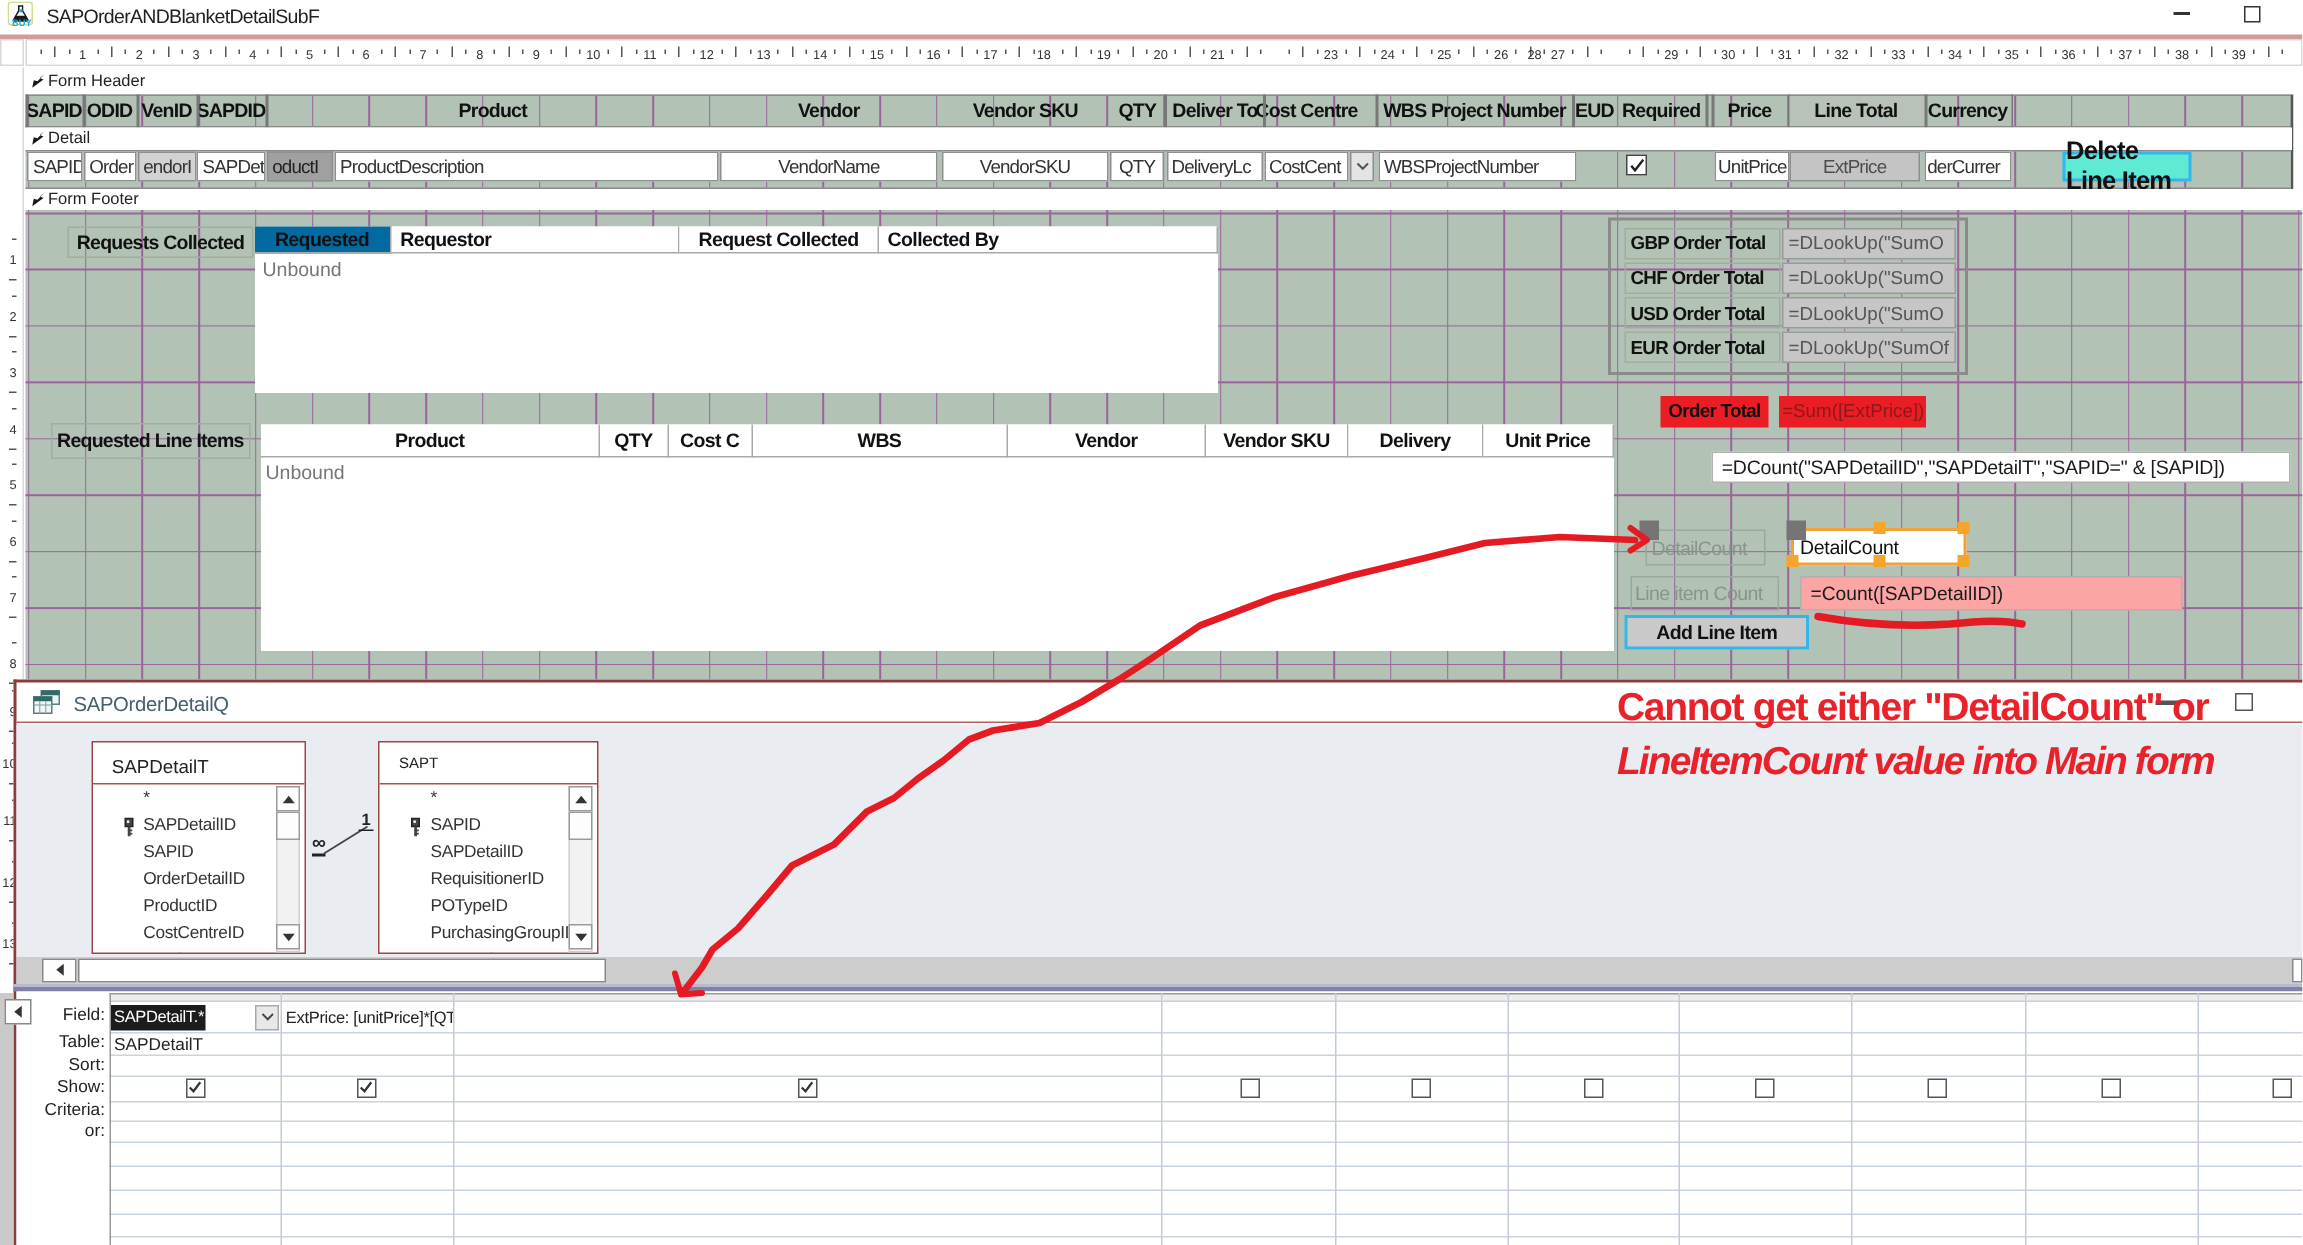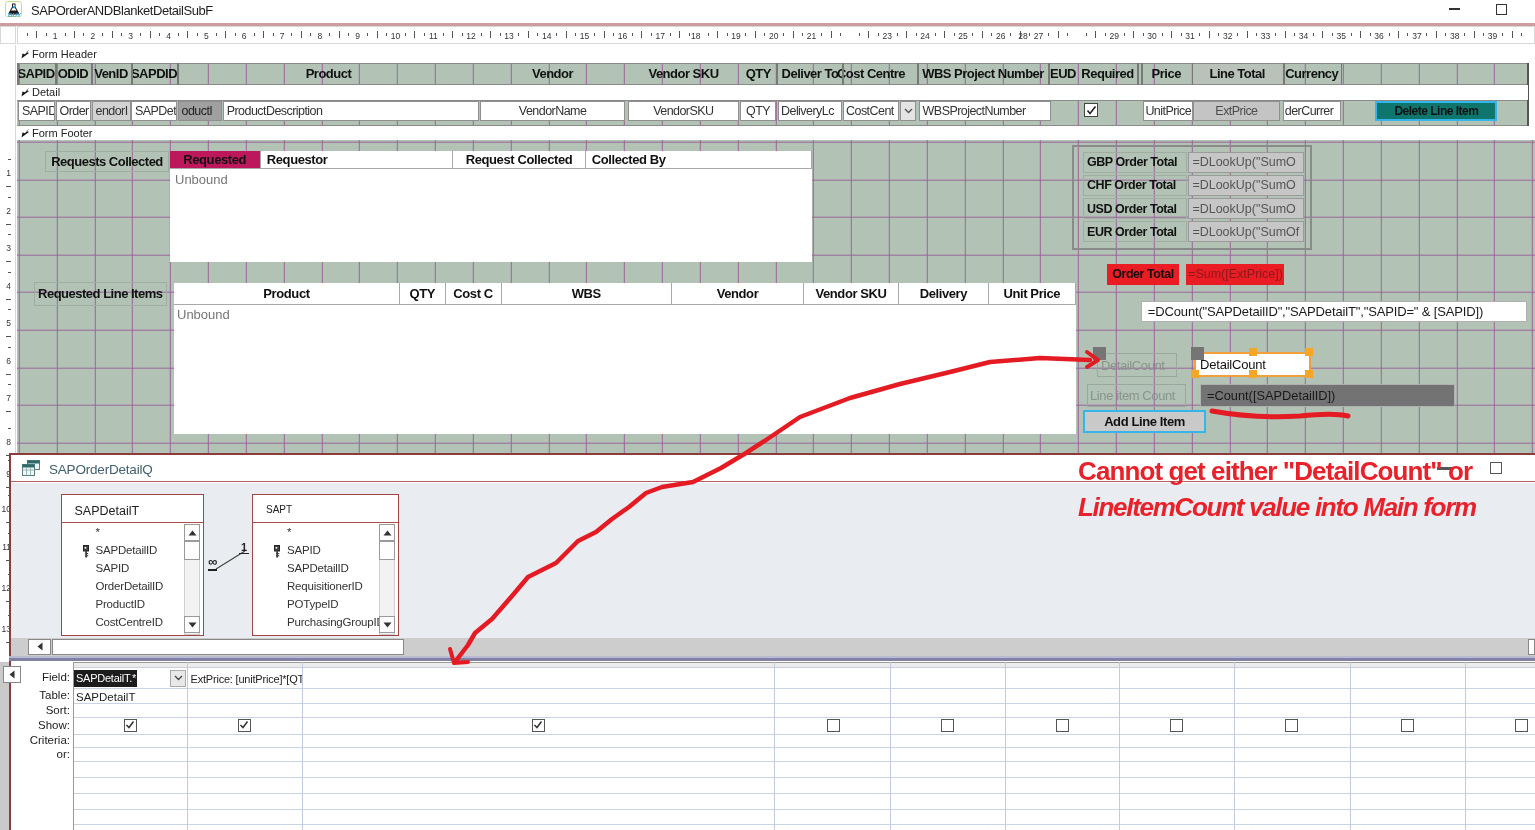--- a/index.html
+++ b/index.html
@@ -288,30 +288,30 @@
     </div>
 <div class="ab vc" style="left:918.6px;top:101px;width:132.89999999999998px;height:19.5px;background:#fff;border:1px solid #8f8f8f;font-size:12.5px;letter-spacing:-0.55px;color:#333;padding-left:3px;overflow:hidden;white-space:nowrap;">WBSProjectNumber</div>
 <div class="ab ctr" style="left:1084px;top:103px;width:14px;height:14px;background:#fff;border:1.5px solid #444;">
       <svg width="11" height="11" viewBox="0 0 11 11">
         <polyline points="1.5,5.5 4,8.5 9.5,1.5" fill="none" stroke="#222" stroke-width="1.6"></polyline>
       </svg>
     </div>
 <div class="ab vc" style="left:1143.4px;top:101px;width:49.299999999999955px;height:19.5px;background:#fff;border:1px solid #8f8f8f;font-size:12.5px;letter-spacing:-0.55px;color:#333;padding-left:1px;overflow:hidden;white-space:nowrap;">UnitPrice</div>
 <div class="ab vc" style="left:1192.7px;top:101px;width:87.5px;height:19.5px;background:#c4c4c4;border:1px solid #8f8f8f;font-size:12.5px;letter-spacing:-0.55px;color:#4d4d4d;justify-content:center;overflow:hidden;white-space:nowrap;">ExtPrice</div>
 <div class="ab vc" style="left:1282.8px;top:101px;width:57.90000000000009px;height:19.5px;background:#fff;border:1px solid #8f8f8f;font-size:12.5px;letter-spacing:-0.55px;color:#333;padding-left:1px;overflow:hidden;white-space:nowrap;">derCurrer</div>
-<div class="ab ctr" style="left:1375.4px;top:101px;width:122px;height:19.5px;background:#0f766e;border:2px solid #35b5ea;font-weight:bold;font-size:12px;color:#111;letter-spacing:-0.5px;">Delete Line Item</div>
+<div class="ab ctr" style="left:1375.4px;top:101px;width:86px;height:19.5px;background:#5eead4;border:2px solid #35b5ea;font-weight:bold;font-size:17px;color:#111;letter-spacing:-0.5px;">Delete Line Item</div>
 <div class="ab" style="left:17px;top:125.5px;width:1511px;height:14px;background:#fff;"></div>
 <svg class="ab" style="left:21px;top:127.5px" width="9" height="10" viewBox="0 0 9 10">
       <path d="M8.5 0.5 L5.5 3 L8 4 L0.5 9.5 L1.5 4.5 L4 5.2 Z" fill="#1a1a1a"></path>
     </svg>
 <div class="ab vc" style="left:32px;top:125.5px;height:14px;font-size:11px;color:#222;">Form Footer</div>
 <div class="ab" style="left:17px;top:139.6px;width:1518px;height:313px;background:#b2c3b5;background-image:repeating-linear-gradient(to bottom,#9a649b 0 1px,transparent 1px 37.6px),repeating-linear-gradient(to right,#9a649b 0 1px,transparent 1px 37.83px);background-position:0px 1.7px,1.8px 0px;"></div>
 <div class="lbl ctr" style="left:45px;top:150.5px;width:124px;height:21px;font-size:13px;letter-spacing:-0.5px;border:1px solid #9fae9f;">Requests Collected</div>
 <div class="ab" style="left:169.6px;top:150.7px;width:642.4px;height:111.8px;background:#fff;"></div>
-<div class="ab vc" style="left:169.6px;top:150.7px;width:91.20000000000002px;height:18.7px;background:#be185d;border-right:1px solid #a9a9a9;border-bottom:1px solid #a9a9a9;font-weight:bold;font-size:13px;letter-spacing:-0.4px;color:#111;justify-content:center;">Requested</div>
+<div class="ab vc" style="left:169.6px;top:150.7px;width:91.20000000000002px;height:18.7px;background:#0369a1;border-right:1px solid #a9a9a9;border-bottom:1px solid #a9a9a9;font-weight:bold;font-size:13px;letter-spacing:-0.4px;color:#111;justify-content:center;">Requested</div>
 <div class="ab vc" style="left:260.8px;top:150.7px;width:192.59999999999997px;height:18.7px;background:#fff;border-right:1px solid #a9a9a9;border-bottom:1px solid #a9a9a9;font-weight:bold;font-size:13px;letter-spacing:-0.4px;color:#111;padding-left:6px;">Requestor</div>
 <div class="ab vc" style="left:453.4px;top:150.7px;width:132.30000000000007px;height:18.7px;background:#fff;border-right:1px solid #a9a9a9;border-bottom:1px solid #a9a9a9;font-weight:bold;font-size:13px;letter-spacing:-0.4px;color:#111;justify-content:center;">Request Collected</div>
 <div class="ab vc" style="left:585.7px;top:150.7px;width:226.29999999999995px;height:18.7px;background:#fff;border-right:1px solid #a9a9a9;border-bottom:1px solid #a9a9a9;font-weight:bold;font-size:13px;letter-spacing:-0.4px;color:#111;padding-left:6px;">Collected By</div>
 <div class="ab" style="left:175px;top:172px;font-size:13px;color:#767676;">Unbound</div>
 <div class="ab" style="left:1072.4px;top:144.6px;width:239.8px;height:105.2px;border:2.5px solid #8a8a8a;"></div>
 <div class="lbl vc" style="left:1083px;top:151.5px;width:104px;height:21px;font-size:12.5px;letter-spacing:-0.45px;border:1px solid #9fae9f;padding-left:3px;">GBP Order Total</div>
 <div class="ab vc" style="left:1188.4px;top:151.5px;width:116px;height:21px;background:#c6c6c6;border:1px solid #9a9a9a;font-size:12.5px;color:#555;padding-left:3px;overflow:hidden;white-space:nowrap;">=DLookUp("SumO</div>
 <div class="lbl vc" style="left:1083px;top:174.8px;width:104px;height:21px;font-size:12.5px;letter-spacing:-0.45px;border:1px solid #9fae9f;padding-left:3px;">CHF Order Total</div>
 <div class="ab vc" style="left:1188.4px;top:174.8px;width:116px;height:21px;background:#c6c6c6;border:1px solid #9a9a9a;font-size:12.5px;color:#555;padding-left:3px;overflow:hidden;white-space:nowrap;">=DLookUp("SumO</div>
 <div class="lbl vc" style="left:1083px;top:198.1px;width:104px;height:21px;font-size:12.5px;letter-spacing:-0.45px;border:1px solid #9fae9f;padding-left:3px;">USD Order Total</div>
@@ -335,21 +335,21 @@
 <div class="ab vc" style="left:1097px;top:353px;width:80px;height:24px;border:1px solid #9aa89d;font-size:13px;letter-spacing:-0.4px;color:#8a938c;padding-left:3px;">DetailCount</div>
 <div class="ab" style="left:1093px;top:347px;width:13px;height:13px;background:#757575;"></div>
 <div class="ab vc" style="left:1194px;top:352px;width:117px;height:25px;background:#fff;border:2px solid #f0a13c;font-size:13px;letter-spacing:-0.2px;color:#111;padding-left:4px;">DetailCount</div>
 <div class="ab" style="left:1191px;top:347px;width:13px;height:13px;background:#757575;"></div>
 <div class="ab" style="left:1249px;top:348px;width:8px;height:8px;background:#f5a528;"></div>
 <div class="ab" style="left:1305px;top:348px;width:8px;height:8px;background:#f5a528;"></div>
 <div class="ab" style="left:1191px;top:370px;width:8px;height:8px;background:#f5a528;"></div>
 <div class="ab" style="left:1249px;top:370px;width:8px;height:8px;background:#f5a528;"></div>
 <div class="ab" style="left:1305px;top:370px;width:8px;height:8px;background:#f5a528;"></div>
 <div class="ab vc" style="left:1087px;top:384px;width:99px;height:23px;border:1px solid #9aa89d;font-size:13px;letter-spacing:-0.4px;color:#8a938c;padding-left:2px;">Line item Count</div>
-<div class="ab vc" style="left:1200px;top:383.5px;width:255px;height:23px;background:#737373;border:1px solid #b0b0b0;font-size:12.8px;color:#1a1a1a;padding-left:6px;">=Count([SAPDetailID])</div>
+<div class="ab vc" style="left:1200px;top:383.5px;width:255px;height:23px;background:#fca5a5;border:1px solid #b0b0b0;font-size:12.8px;color:#1a1a1a;padding-left:6px;">=Count([SAPDetailID])</div>
 <div class="ab ctr" style="left:1083px;top:409.5px;width:123px;height:23.5px;background:#c9c9c9;border:2px solid #35b5ea;font-weight:bold;font-size:13px;color:#111;letter-spacing:-0.4px;">Add Line Item</div>
 <div class="ab" style="left:9px;top:453px;width:1526px;height:377px;background:#fff;border-left:2px solid #8b3d3d;border-top:2.5px solid #8b3d3d;"></div>
 <svg class="ab" style="left:22px;top:460px" width="18" height="16" viewBox="0 0 18 16">
 <rect x="5.5" y="0.5" width="12" height="9" fill="#eef3f3" stroke="#5a7d7d"></rect>
 <rect x="5.5" y="0.5" width="12" height="3" fill="#2e6b6b"></rect>
 <rect x="0.5" y="4.5" width="12" height="11" fill="#f3f6f6" stroke="#5a7d7d"></rect>
 <rect x="0.5" y="4.5" width="12" height="3" fill="#2e6b6b"></rect>
 <line x1="0.5" y1="10" x2="12.5" y2="10" stroke="#8aa" stroke-width="0.8"></line>
 <line x1="4.5" y1="7.5" x2="4.5" y2="15.5" stroke="#8aa" stroke-width="0.8"></line>
 <line x1="8.5" y1="7.5" x2="8.5" y2="15.5" stroke="#8aa" stroke-width="0.8"></line>

